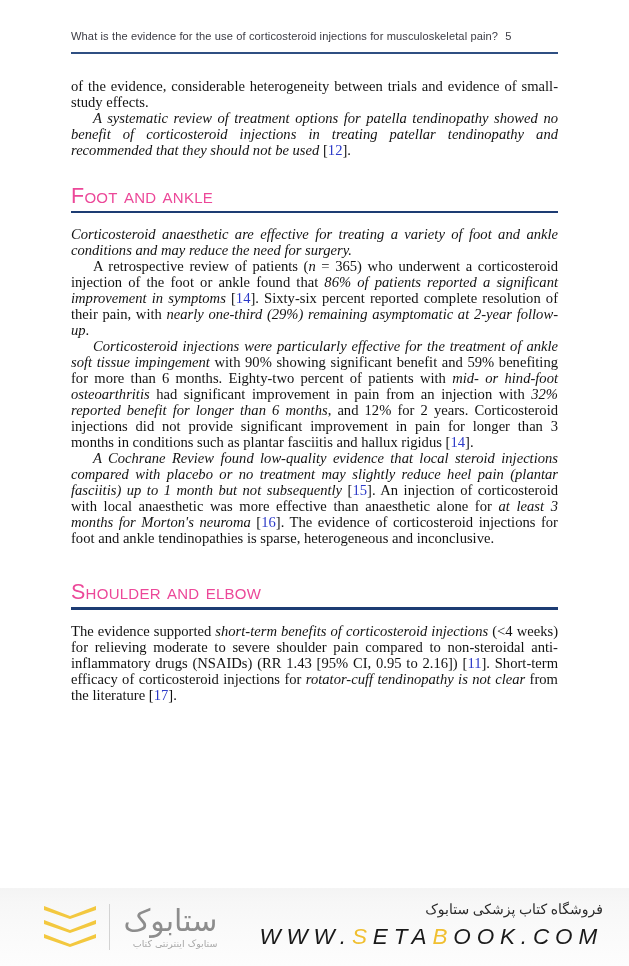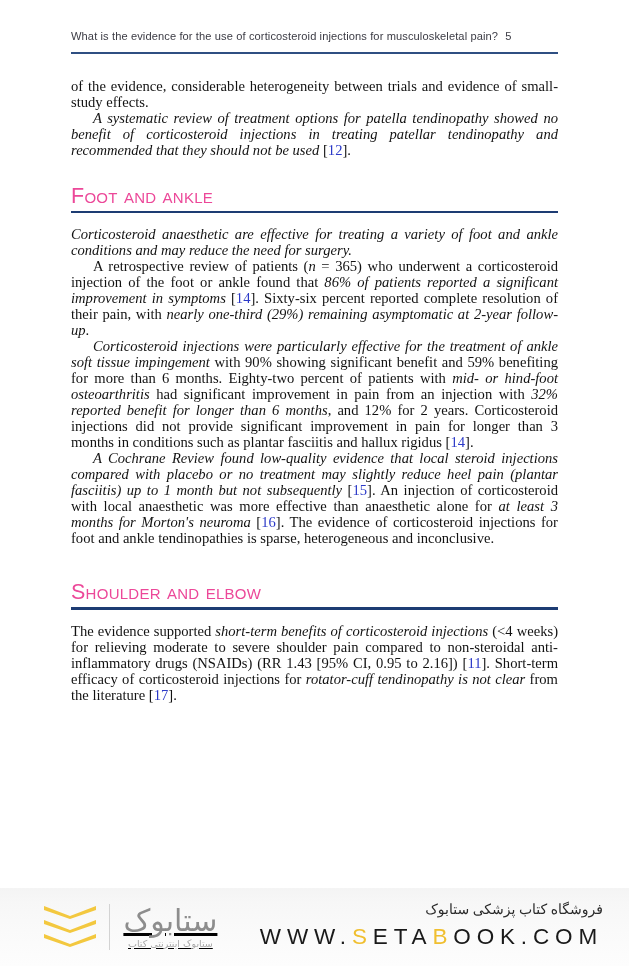--- a/index.html
+++ b/index.html
@@ -128,23 +128,22 @@
     position: absolute;
     left: 44px;
     top: 8px;
     height: 62px;
     display: flex;
     align-items: center;
   }
   .logo-word {
     position: relative;
     direction: rtl;
-    text-align: center;
+    text-align: right;
     font-family: "DejaVu Sans", sans-serif;
-    text-decoration: underline;
   }
   .logo-word .big {
     display: block;
     font-size: 30px;
     line-height: 32px;
     color: #8d8d8d;
     letter-spacing: -0.02em;
   }
   .logo-word .small {
     display: block;
@@ -191,20 +190,21 @@
   .site-url {
     direction: ltr;
     font-family: "Liberation Sans", "DejaVu Sans", sans-serif;
     font-size: 22.5px;
     line-height: 28px;
     letter-spacing: 0.26em;
     color: #1a1a1a;
     white-space: nowrap;
     margin-top: 3px;
     text-align: right;
+    font-style: italic;
   }
   .site-url .hl {
     color: #f0bf30;
   }
 </style>
 </head>
 <body>
 
 <div class="page">
 

